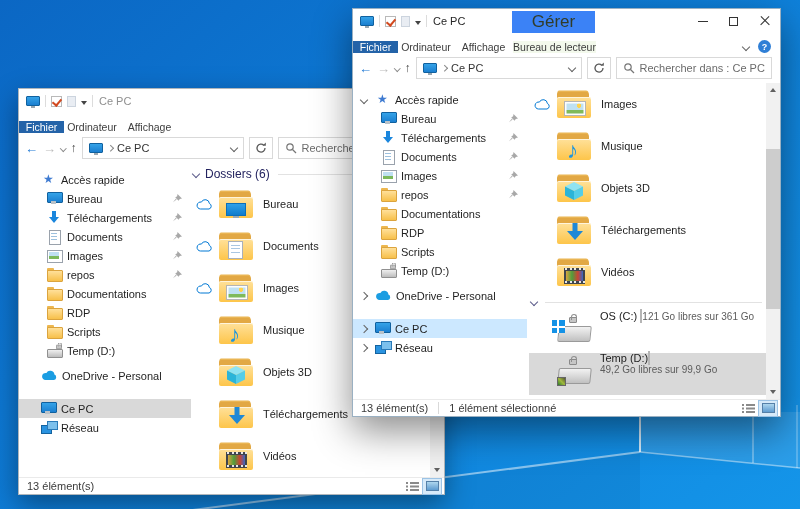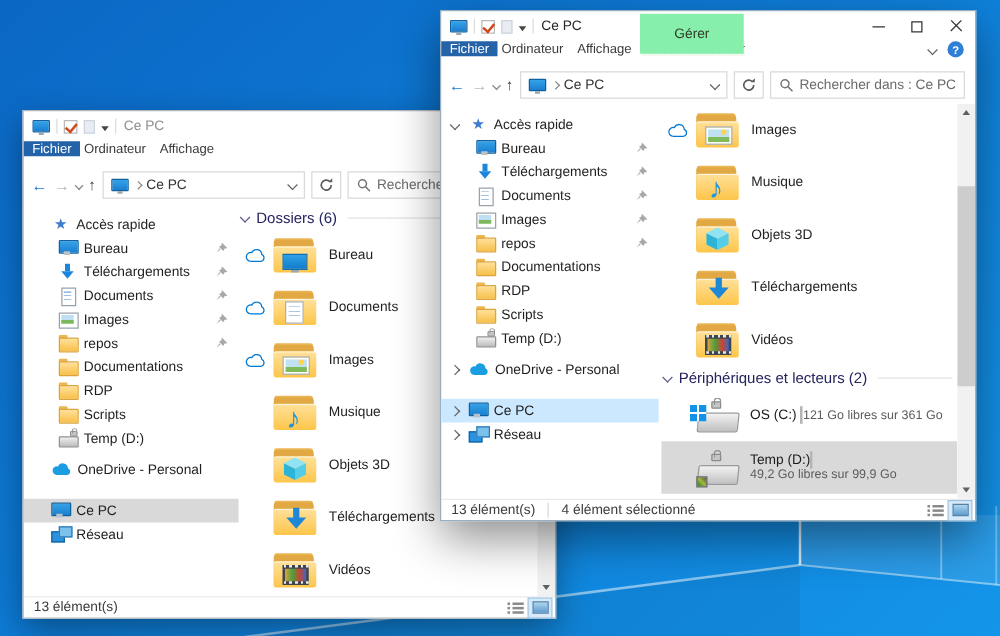--- a/index.html
+++ b/index.html
@@ -19,33 +19,33 @@
   .qsep{width:1px;height:12px;background:#dcdcdc}
   .qmon{width:14px;height:10px;background:linear-gradient(#35a3e8,#1b7fd0);border:1px solid #10619f;border-radius:1px;position:relative}
   .qmon::after{content:"";position:absolute;left:4px;bottom:-3px;width:4px;height:2px;background:#9aa7b0}
   .qcheck{width:11px;height:11px;border:1px solid #b9b9b9;background:#fff;position:relative}
   .qcheck::after{content:"";position:absolute;left:2px;top:0;width:4px;height:7px;
                  border-right:2px solid #d2491f;border-bottom:2px solid #d2491f;transform:rotate(40deg)}
   .qfile{width:9px;height:11px;background:#e9edf3;border:1px solid #ccd4de}
   .qdrop{width:0;height:0;border-left:3.5px solid transparent;border-right:3.5px solid transparent;border-top:4px solid #444;margin-top:3px}
   .title{font-size:11px;color:#262626;margin-left:6px;white-space:nowrap}
   .back .title{color:#8f8f8f}
-  .manage{position:absolute;left:159px;top:2px;height:32px;width:83px;background:#86efac;
-          display:flex;align-items:center;justify-content:center;font-size:11px;color:#313c28}
+  .manage{position:absolute;left:159px;top:2px;height:22px;width:83px;background:#3b82f6;
+          display:flex;align-items:center;justify-content:center;font-size:17px;color:#313c28}
   .caps{position:absolute;right:0;top:0;height:24px;display:flex}
   .cap{width:31px;height:100%;display:flex;align-items:center;justify-content:center}
   .capmin i{width:10px;height:1px;background:#333;display:block}
   .capmax i{width:9px;height:9px;border:1px solid #333;display:block}
   .capclose{position:relative}
   .capclose i{position:absolute;width:12px;height:1.4px;background:#333;display:block}
   .capclose i:first-child{transform:rotate(45deg)}
   .capclose i:last-child{transform:rotate(-45deg)}
 
   
-  .tabsrow{height:20px;flex:none;display:flex;align-items:flex-start;font-size:10.5px;color:#3c3c3c}
+  .tabsrow{height:20px;flex:none;display:flex;align-items:flex-end;font-size:10.5px;color:#3c3c3c}
   .tab{display:flex;align-items:center;justify-content:center}
   .tab-file{width:45px;background:#2463a8;color:#fff}
   .tab-comp{width:56px}.tab-view{width:59px}
   .tab-dt{width:83px;background:#f3f9ec}
   .ribright{margin-left:auto;display:flex;align-items:center;gap:9px;padding-right:9px}
   .helpc{width:13px;height:13px;border-radius:50%;background:#2f7fd6;color:#fff;font-size:9px;
          font-weight:bold;display:flex;align-items:center;justify-content:center}
 
   
   .addrrow{height:30px;flex:none;display:flex;align-items:center;padding:0 8px 0 6px;gap:5px;font-size:11px}
@@ -138,21 +138,21 @@
   .ovl-film{width:21px;height:16px;background:#40454d;left:7px;position:absolute}
   .ovl-film::before{content:"";position:absolute;left:2px;right:2px;top:3px;bottom:3px;
        background:linear-gradient(90deg,#d8a43f,#4f9e3c 35%,#ca4433 70%,#3968c4)}
   .ovl-film::after{content:"";position:absolute;inset:0;
        background-image:repeating-linear-gradient(90deg,#e8e8e8 0 2px,transparent 2px 4.5px),
                         repeating-linear-gradient(90deg,#e8e8e8 0 2px,transparent 2px 4.5px);
        background-size:100% 2px,100% 2px;background-position:1px 0.5px,1px 13.5px;background-repeat:no-repeat}
   .cube{display:block}
 
   
-  .dtile{height:42px;display:flex;align-items:center;padding-left:24px}
+  .dtile{height:42px;display:flex;padding-left:24px}
   .dtile.sel{background:#d9d9d9}
   .drv{width:44px;height:34px;position:relative;flex:none}
   .dbody{position:absolute;left:5px;bottom:3px;width:33px;height:16px;
          background:linear-gradient(#f2f2f2,#c0c0c0);border:1px solid #9a9a9a;border-radius:2px;transform:skewX(-6deg)}
   .drv .mlock{left:16px;top:6px}
   .wflag{position:absolute;left:-1px;top:9px;width:13px;height:13px;background-color:#1492e6;
        background-image:linear-gradient(90deg,transparent 5.5px,#fff 5.5px,#fff 7.5px,transparent 7.5px),
                         linear-gradient(180deg,transparent 5.5px,#fff 5.5px,#fff 7.5px,transparent 7.5px)}
   .dchip{position:absolute;left:4px;bottom:1px;width:9px;height:9px;border:1px solid #666;
        background:linear-gradient(45deg,#2c7a2c,#a0b93c 50%,#553)}
@@ -645,21 +645,20 @@
         <span class="cloudcol"></span>
         <span class="iconcol">
             <span class="bfolder">
               <b class="ovl ovl-film"></b>
             </span>
           </span>
         <span class="tname">Vidéos</span>
       </div>
       <div class="ghead">
         <span class="chev cdown"></span>
-        <span>Périphériques et lecteurs (2)</span>
         <span class="gline"></span>
       </div>
       <div class="dtile">
         <span class="drv">
           <i class="dbody"></i>
             <i class="wflag"></i>
             <i class="mlock"></i>
         </span>
         <span class="dinfo">
           <span class="dname">OS (C:)</span>
@@ -686,21 +685,21 @@
         </span>
       <span class="sthumb"></span>
       <span class="sarr dn">
           <i class="tri-dn"></i>
         </span>
     </div>
   </div>
   <div class="statusbar">
     <span>13 élément(s)</span>
     <span class="sdiv"></span>
-    <span>4 élément sélectionné</span>
+    <span>1 élément sélectionné</span>
     <div class="viarea">
       <span class="viw">
           <i class="vi-det"></i>
         </span>
       <span class="viw selv">
           <i class="vi-thm"></i>
         </span>
     </div>
   </div>
 </div>

